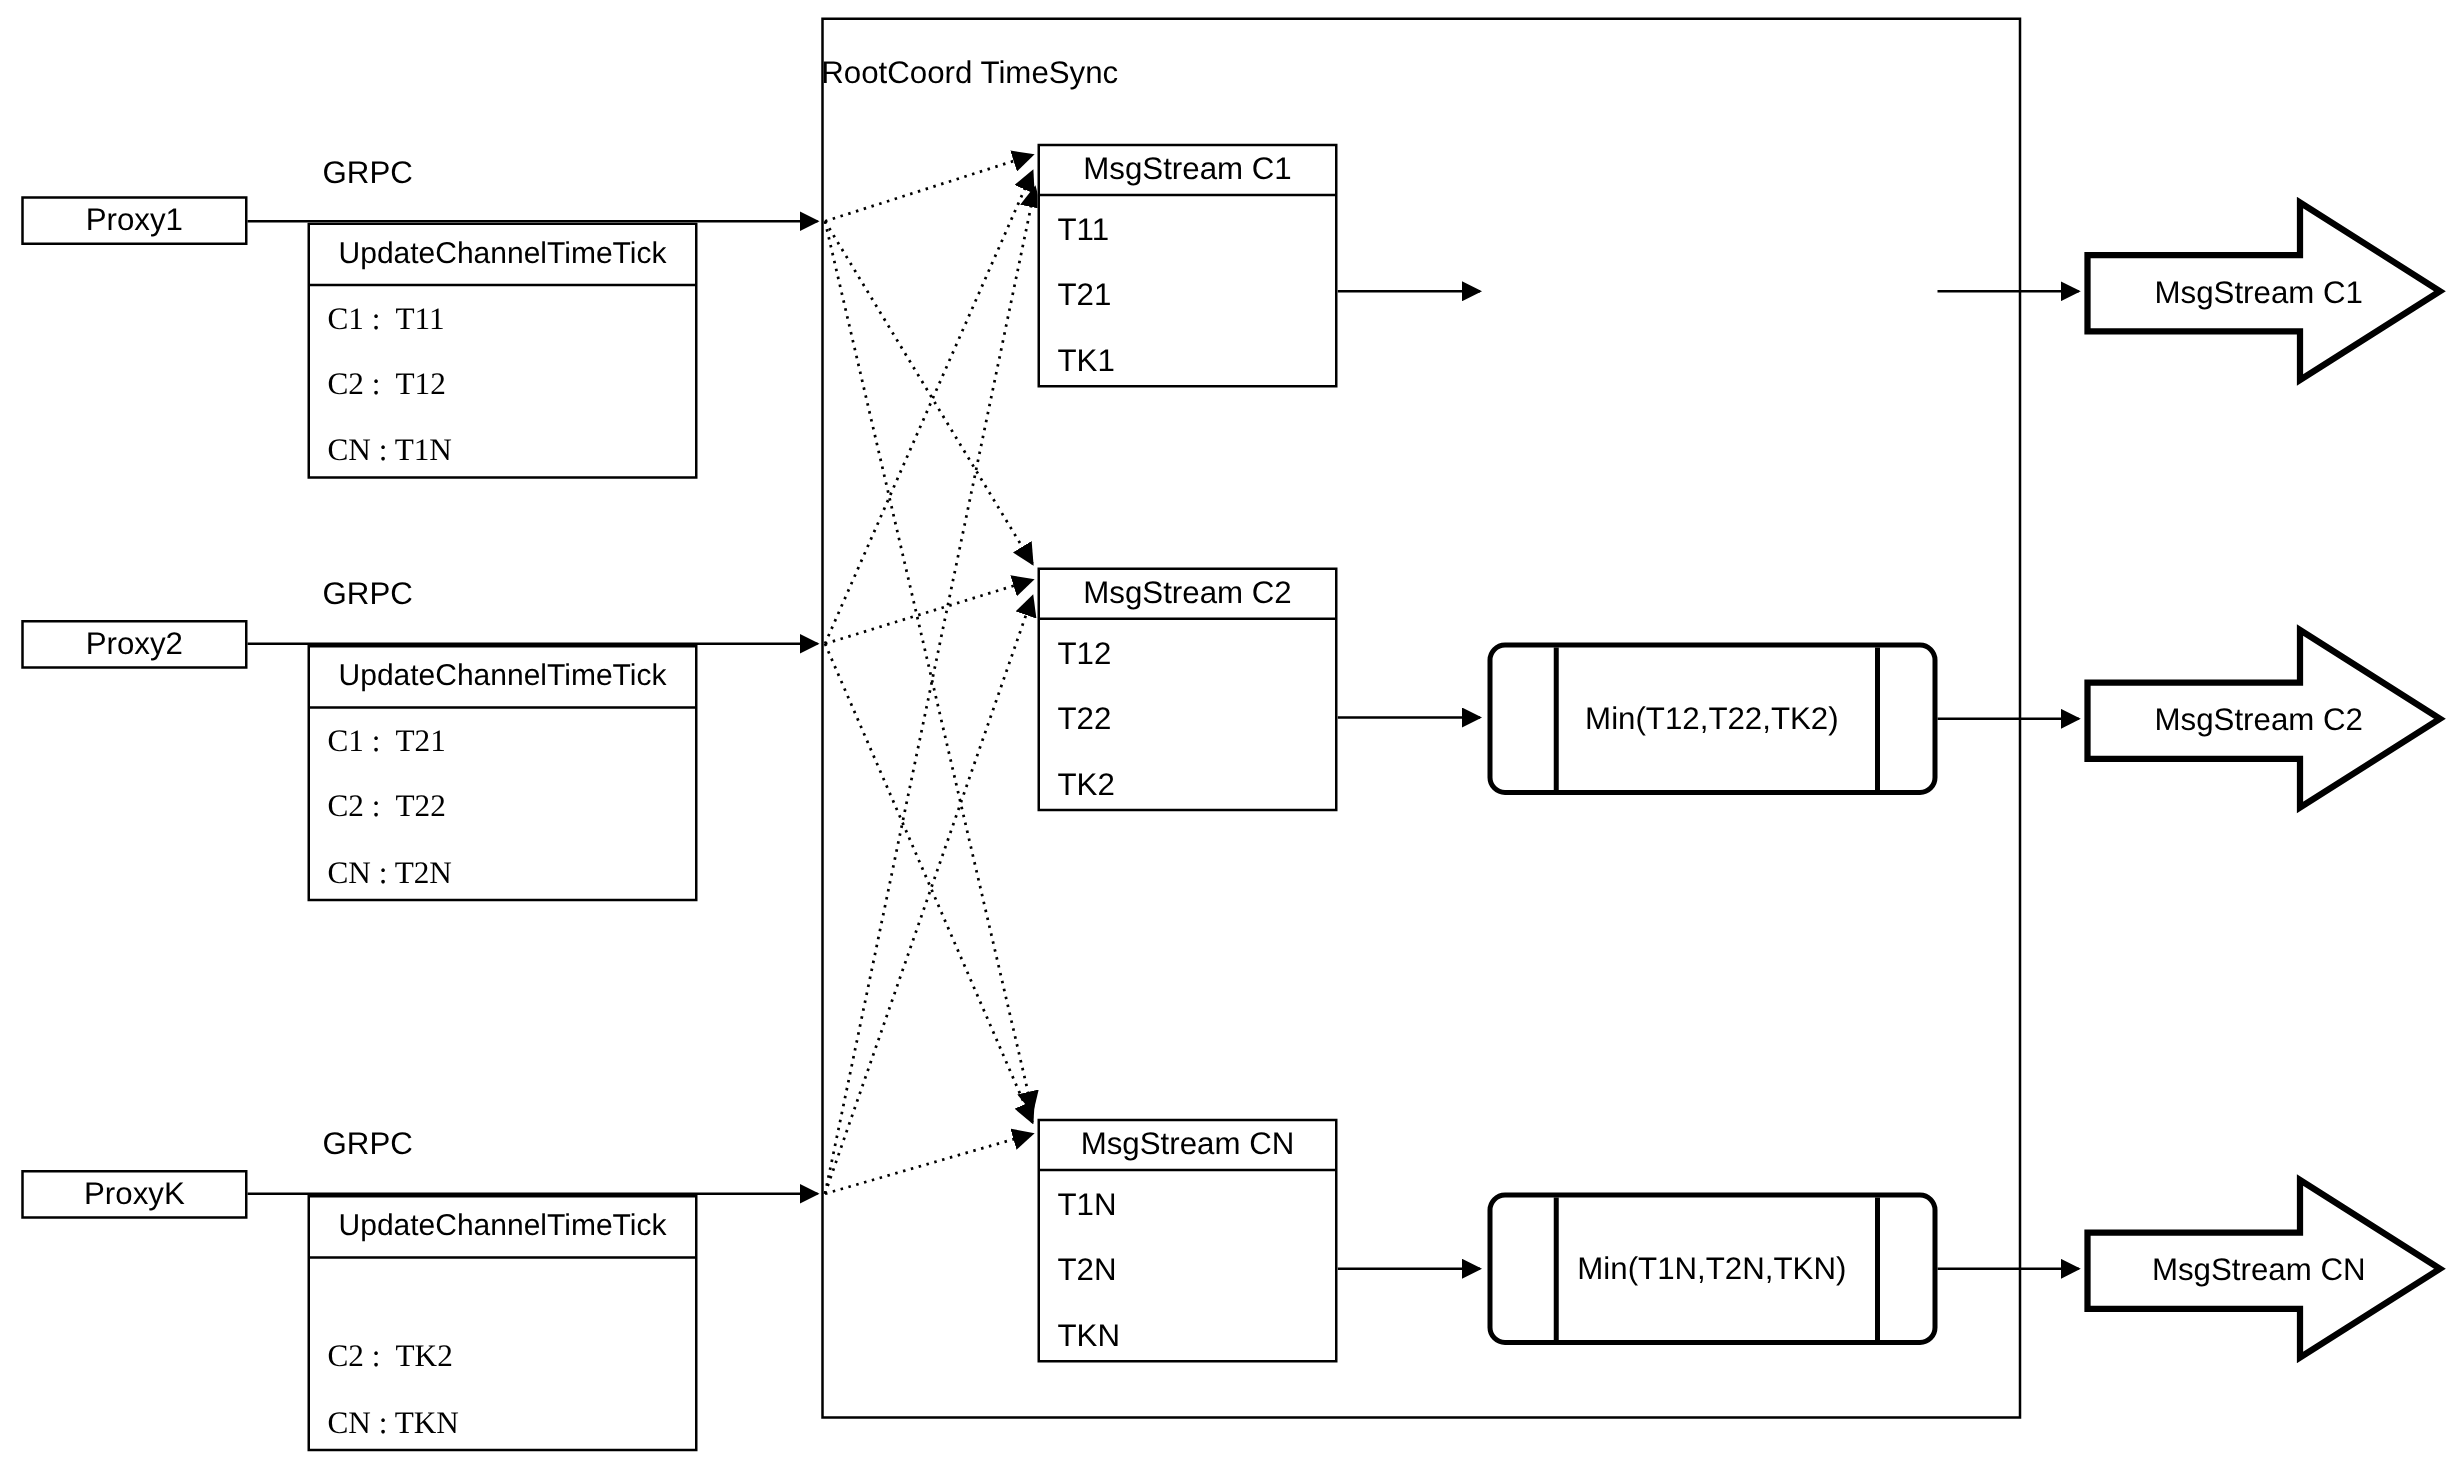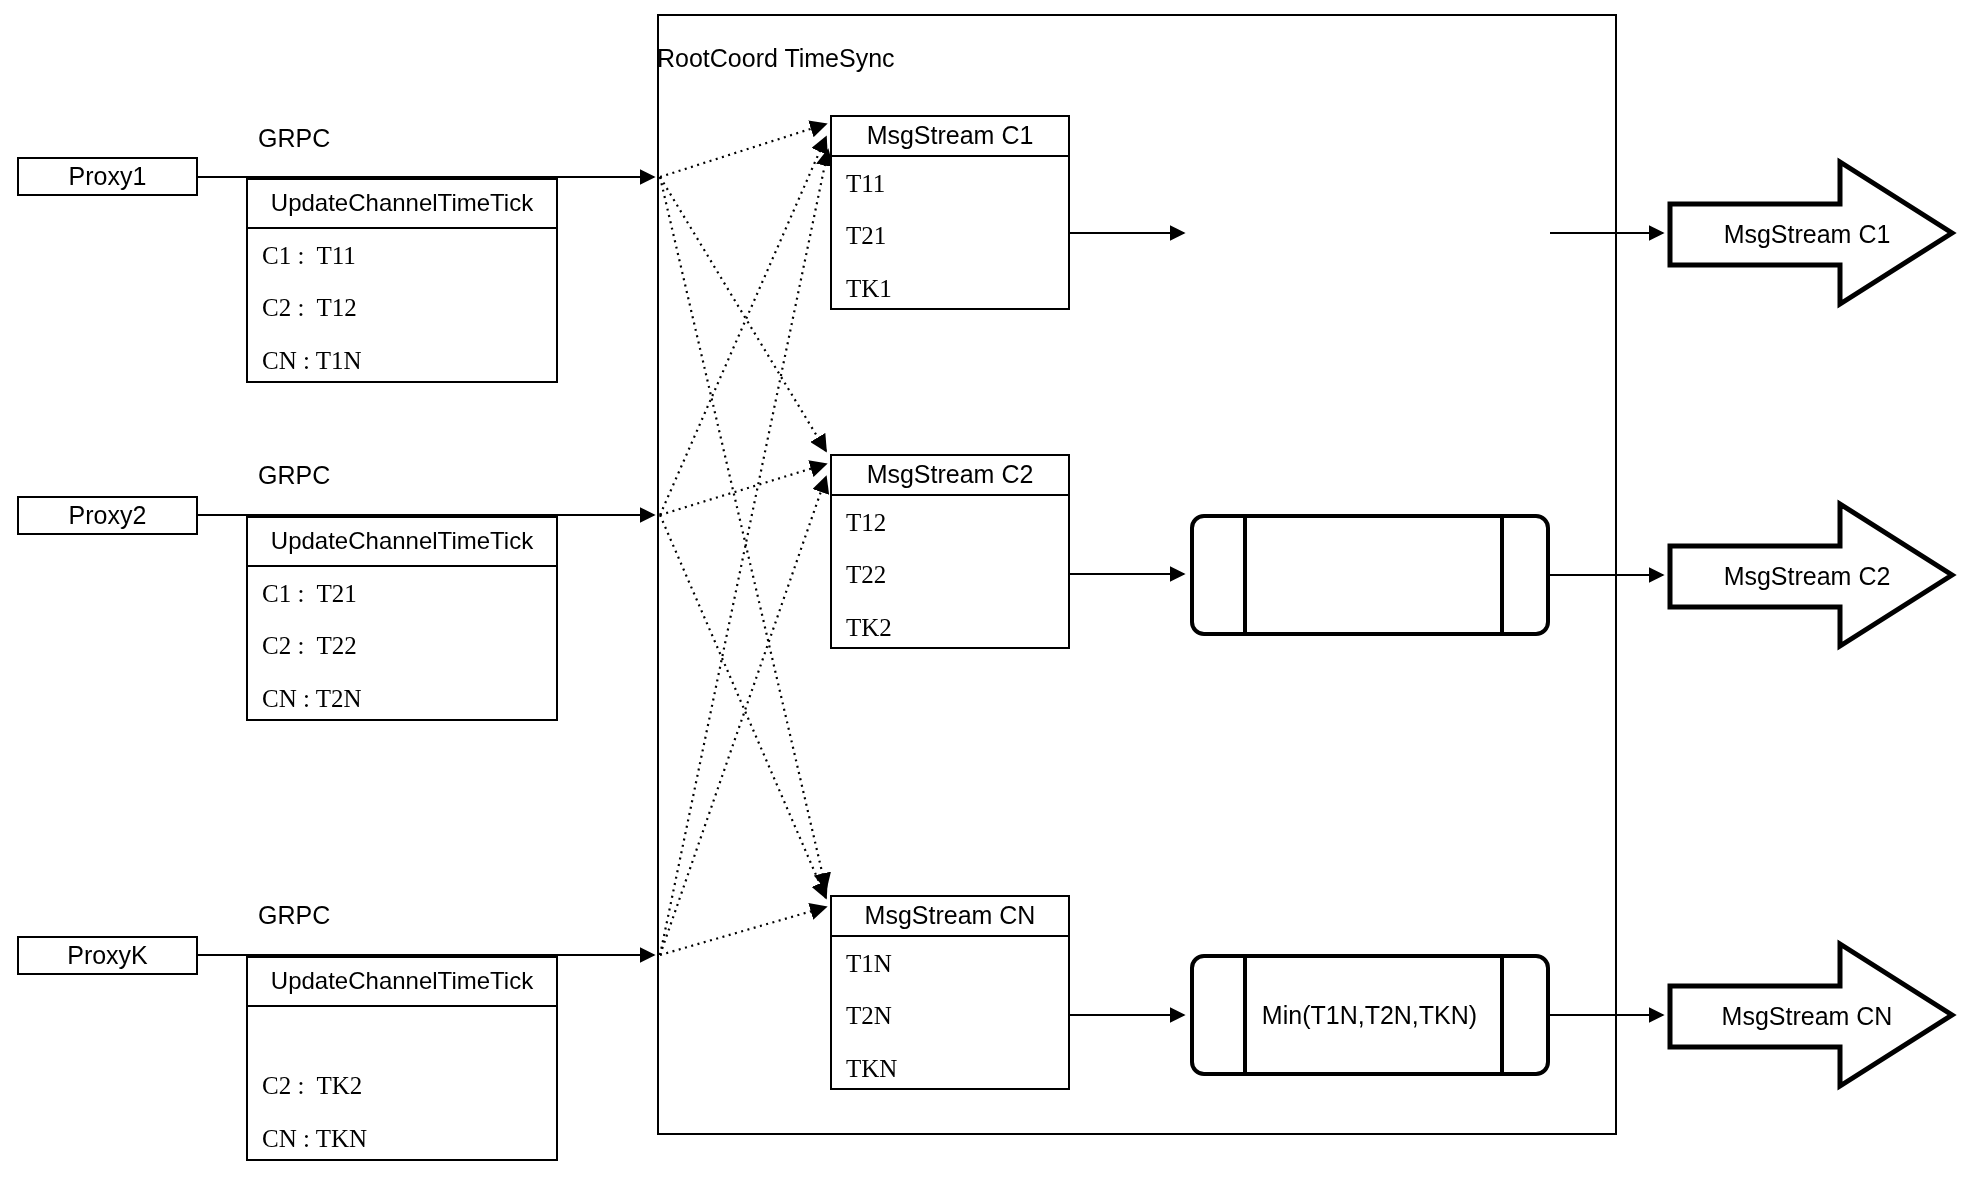--- a/index.html
+++ b/index.html
@@ -29,21 +29,21 @@
   }
   .stream-table{
     left:830px;width:240px;height:195px;border:2px solid #000;background:#fff;
   }
   .stream-table .thead{
     position:absolute;left:0;right:0;top:0;height:40px;border-bottom:2px solid #000;
     box-sizing:border-box;text-align:center;line-height:37px;font-size:25px;white-space:pre;
   }
   .stream-table .cell{
     position:absolute;left:0;right:0;height:48px;line-height:48px;
-    padding-left:14px;font-size:25px;white-space:pre;font-family:Liberation Serif, serif;
+    padding-left:14px;font-size:25px;white-space:pre;
   }
   .min-box{
     left:1190px;width:360px;height:122px;border:4px solid #000;border-radius:14px;background:#fff;
   }
   .min-box .vline{position:absolute;top:0;bottom:0;width:4px;background:#000;}
   .min-box .vline.l{left:49px;}
   .min-box .vline.r{left:306px;}
   .min-box .min-label{
     position:absolute;left:53px;right:54px;top:0;bottom:0;text-align:center;
     line-height:114px;font-size:25px;white-space:pre;
@@ -144,20 +144,21 @@
   <div class="node stream-table" style="top:454px">
     <div class="thead">MsgStream C2</div>
     <div class="cell" style="top:43px">T12</div>
     <div class="cell" style="top:95px">T22</div>
     <div class="cell" style="top:148px">TK2</div>
   </div>
 
   <div class="node min-box" style="top:514px">
     <div class="vline l"></div>
     <div class="vline r"></div>
+    <div class="min-label">Min(T12,T22,TK2)</div>
   </div>
 
   <div class="node arrow-label" style="top:546px">MsgStream C2</div>
 
   <div class="node proxy-box" style="top:936px">ProxyK</div>
   <div class="node grpc-label" style="top:902px">GRPC</div>
 
   <div class="node update-table" style="top:956px">
     <div class="thead">UpdateChannelTimeTick</div>
     <div class="cell" style="top:102px">C2 :  TK2</div>

